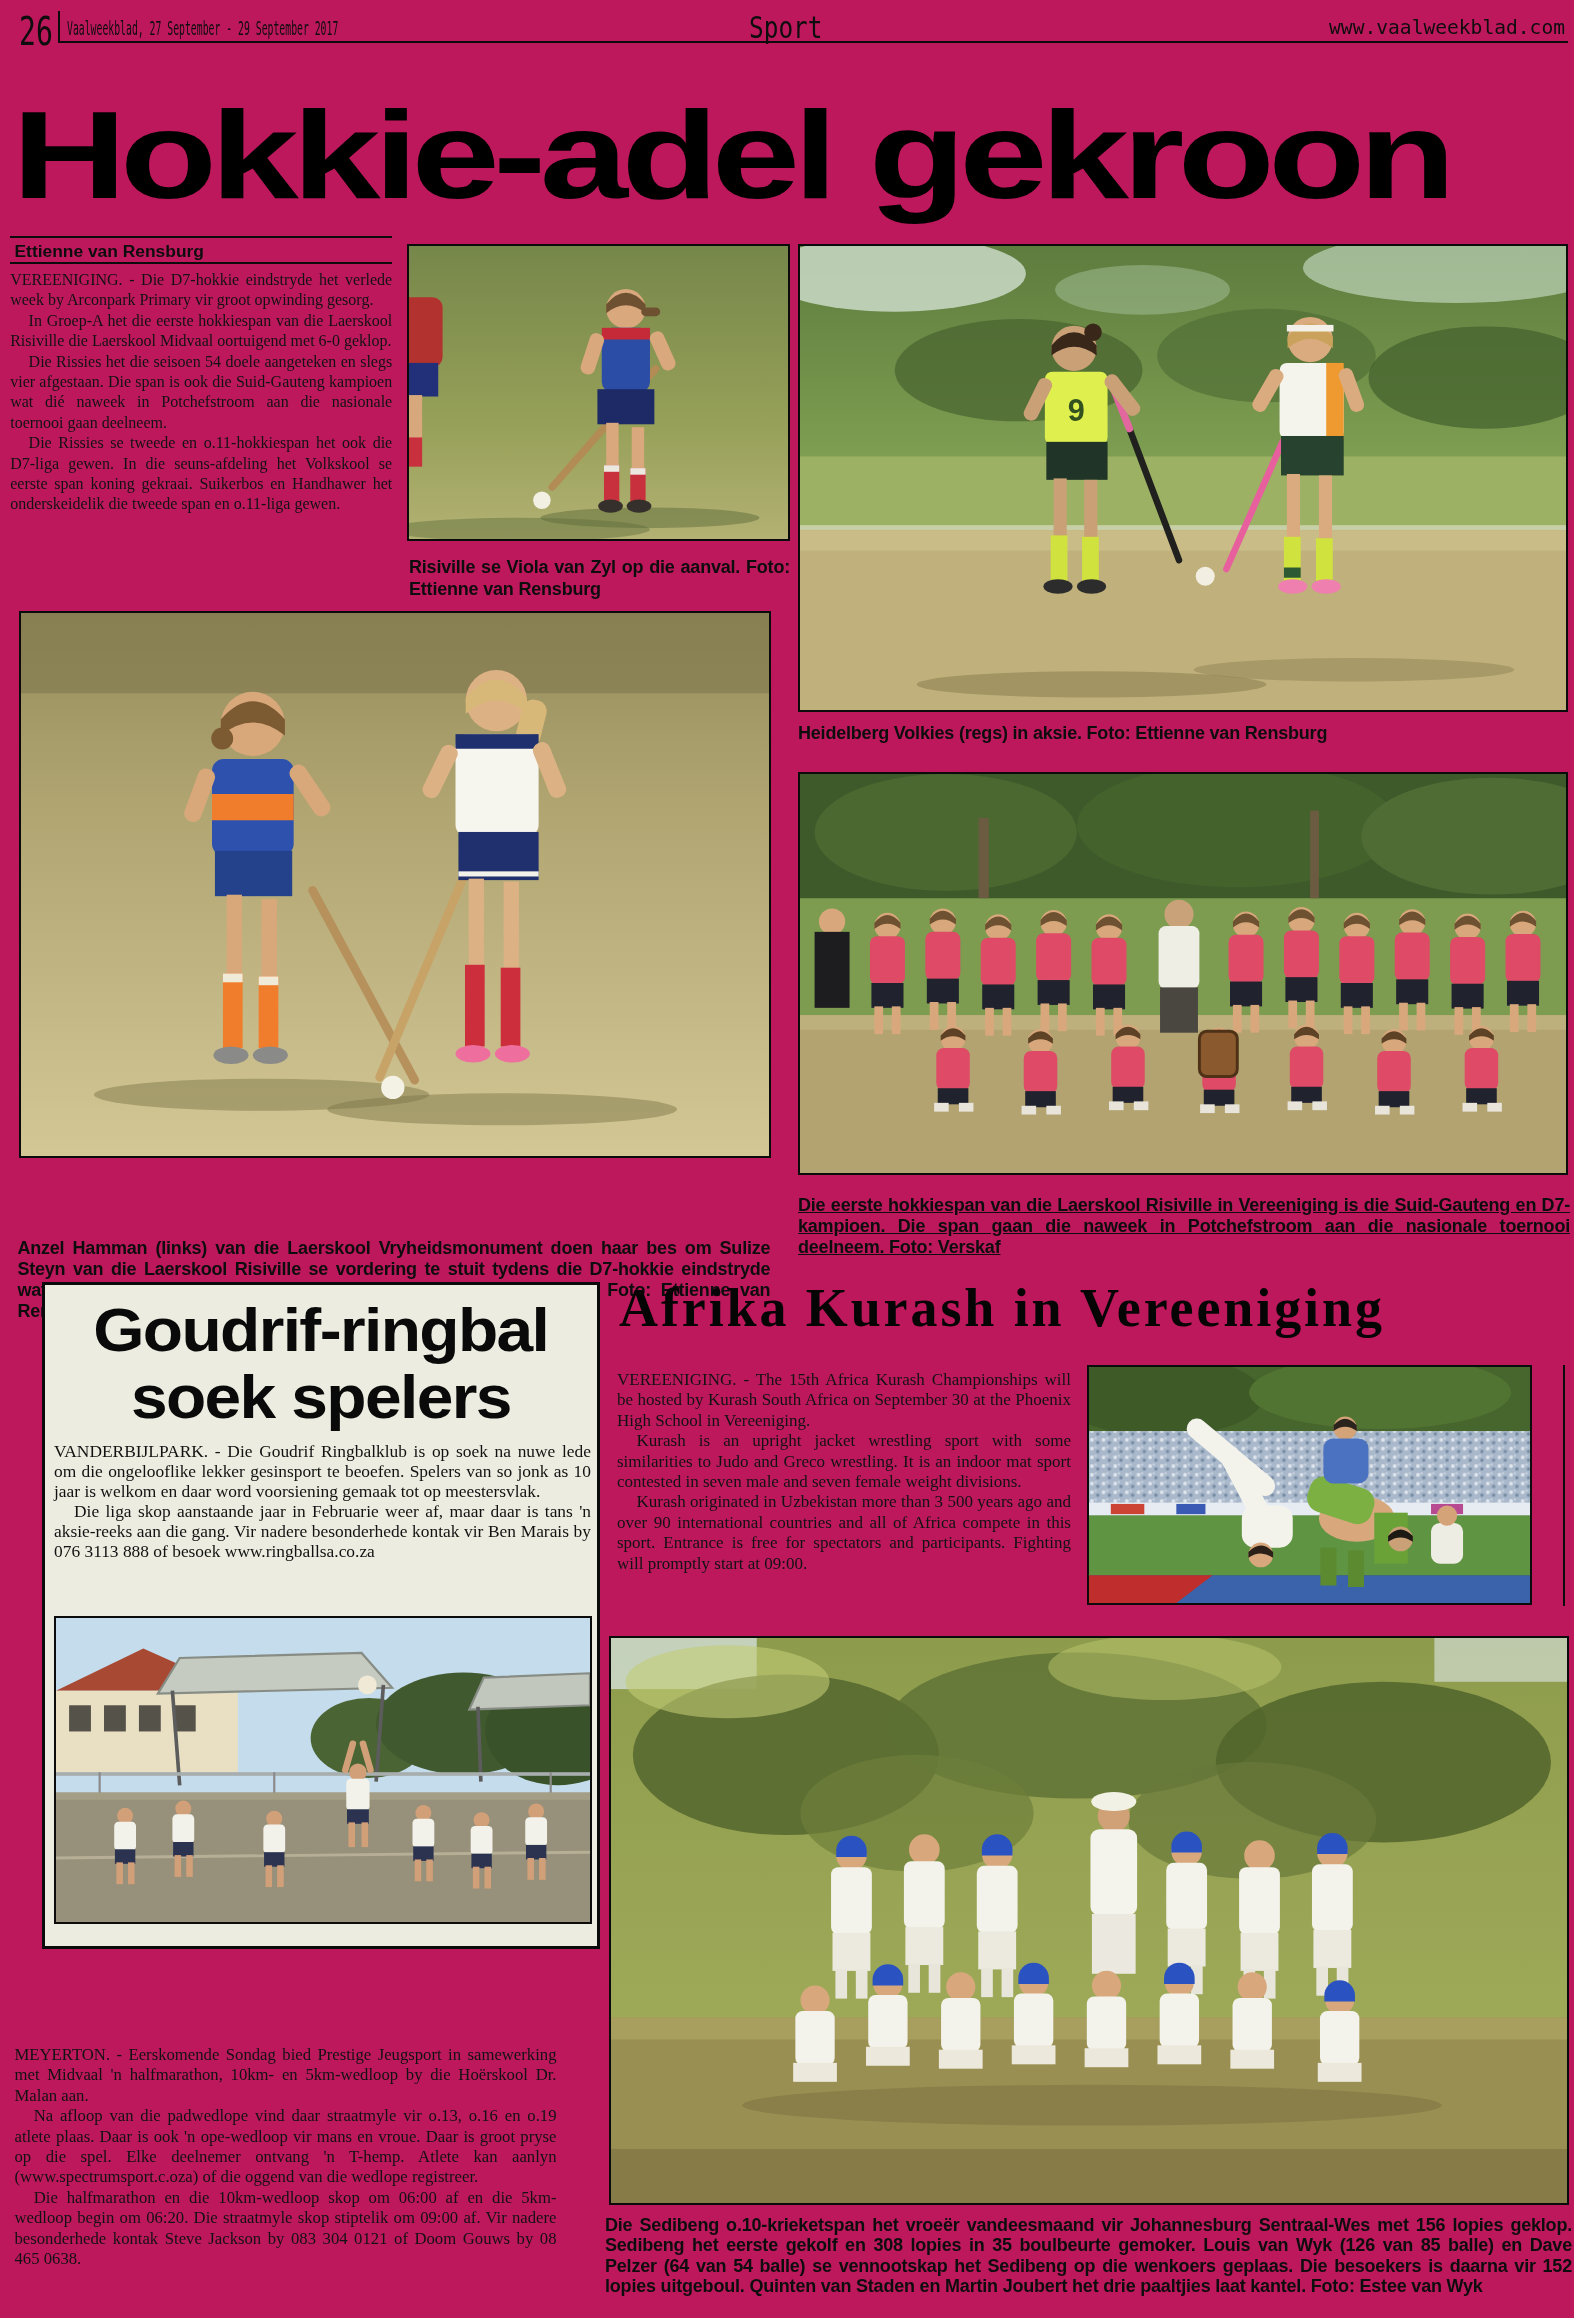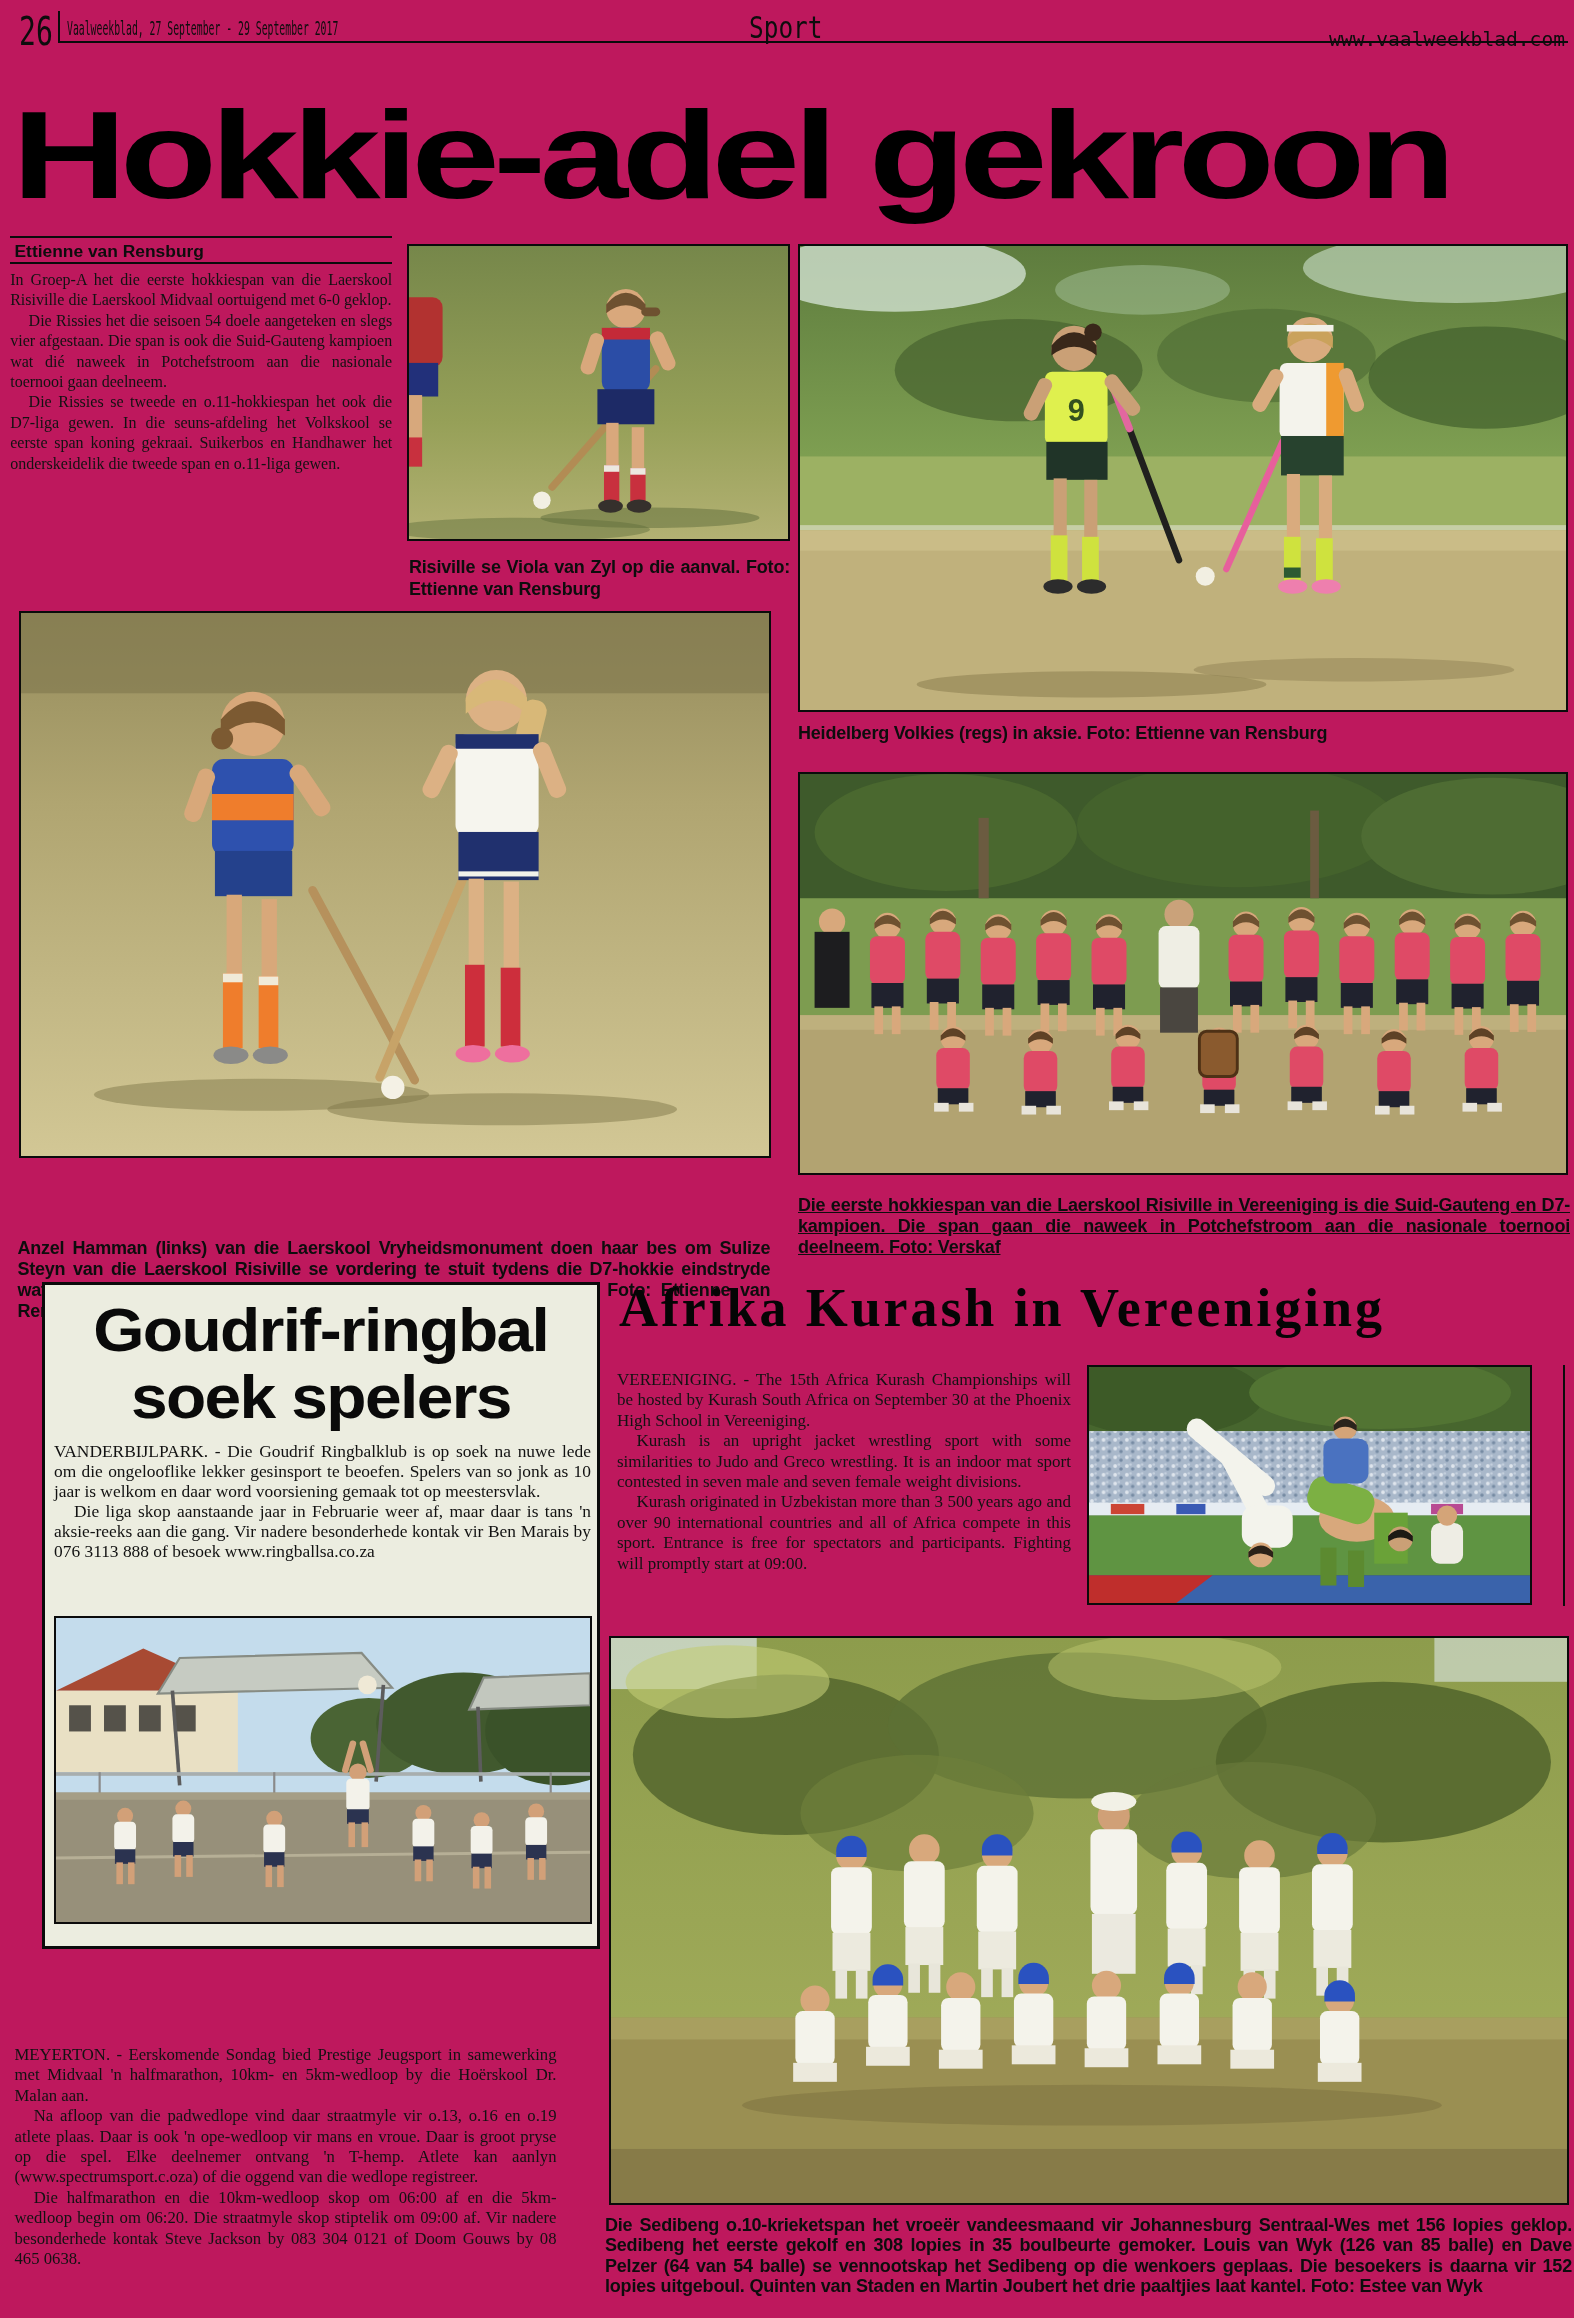--- a/index.html
+++ b/index.html
@@ -59,34 +59,35 @@
   <div class="abs mono" style="left:19px; top:8.7px; font-size:39px;">
     <span class="cx" style="transform:scaleX(0.72);">26</span>
   </div>
   <div class="rule" style="left:58px; top:11px; width:2.2px; height:30.5px;"></div>
   <div class="abs mono" style="left:67px; top:17.4px; font-size:19.6px;">
     <span class="cx" style="transform:scaleX(0.5);">Vaalweekblad, 27 September - 29 September 2017</span>
   </div>
   <div class="abs mono" style="left:749px; top:10.2px; font-size:30.5px;">
     <span class="cx" style="transform:scaleX(0.8);">Sport</span>
   </div>
-  <div class="abs mono" style="left:1236px; top:16px; width:329px; text-align:right; font-size:19.6px;margin-top:12px;">
+  <div class="abs mono" style="left:1236px; top:16px; width:329px; text-align:right; font-size:19.6px;">
     <span>www.vaalweekblad.com</span>
   </div>
   <div class="rule" style="left:58px; top:41px; width:1510px; height:2.2px;"></div>
 
   <div class="abs" style="left:11.6px; top:93px;">
     <span class="hl">Hokkie-adel gekroon</span>
   </div>
 
   <div class="rule" style="left:10.2px; top:236px; width:382px; height:2.2px;"></div>
   <div class="abs byline" style="left:14.5px; top:241px;">Ettienne van Rensburg</div>
   <div class="rule" style="left:10.2px; top:262px; width:382px; height:2.2px;"></div>
 
   <div class="abs bodycopy" style="left:10.2px; top:270px; width:382px; font-size:16px; line-height:20.4px;">
+    <p>VEREENIGING. - Die D7-hokkie eindstryde het verlede week by Arconpark Primary vir groot opwinding gesorg.</p>
     <p>In Groep-A het die eerste hokkiespan van die Laerskool Risiville die Laerskool Midvaal oortuigend met 6-0 geklop.</p>
     <p>Die Rissies het die seisoen 54 doele aangeteken en slegs vier afgestaan. Die span is ook die Suid-Gauteng kampioen wat dié naweek in Potchefstroom aan die nasionale toernooi gaan deelneem.</p>
     <p>Die Rissies se tweede en o.11-hokkiespan het ook die D7-liga gewen. In die seuns-afdeling het Volkskool se eerste span koning gekraai. Suikerbos en Handhawer het onderskeidelik die tweede span en o.11-liga gewen.</p>
   </div>
 
   <div class="photo" style="left:407px; top:244px; width:383px; height:297px;">
     <svg viewBox="0 0 519 401" preserveAspectRatio="none">
       <defs>
         <linearGradient id="gA" x1="0" y1="0" x2="0" y2="1">
           <stop offset="0" stop-color="#76874a"></stop>

